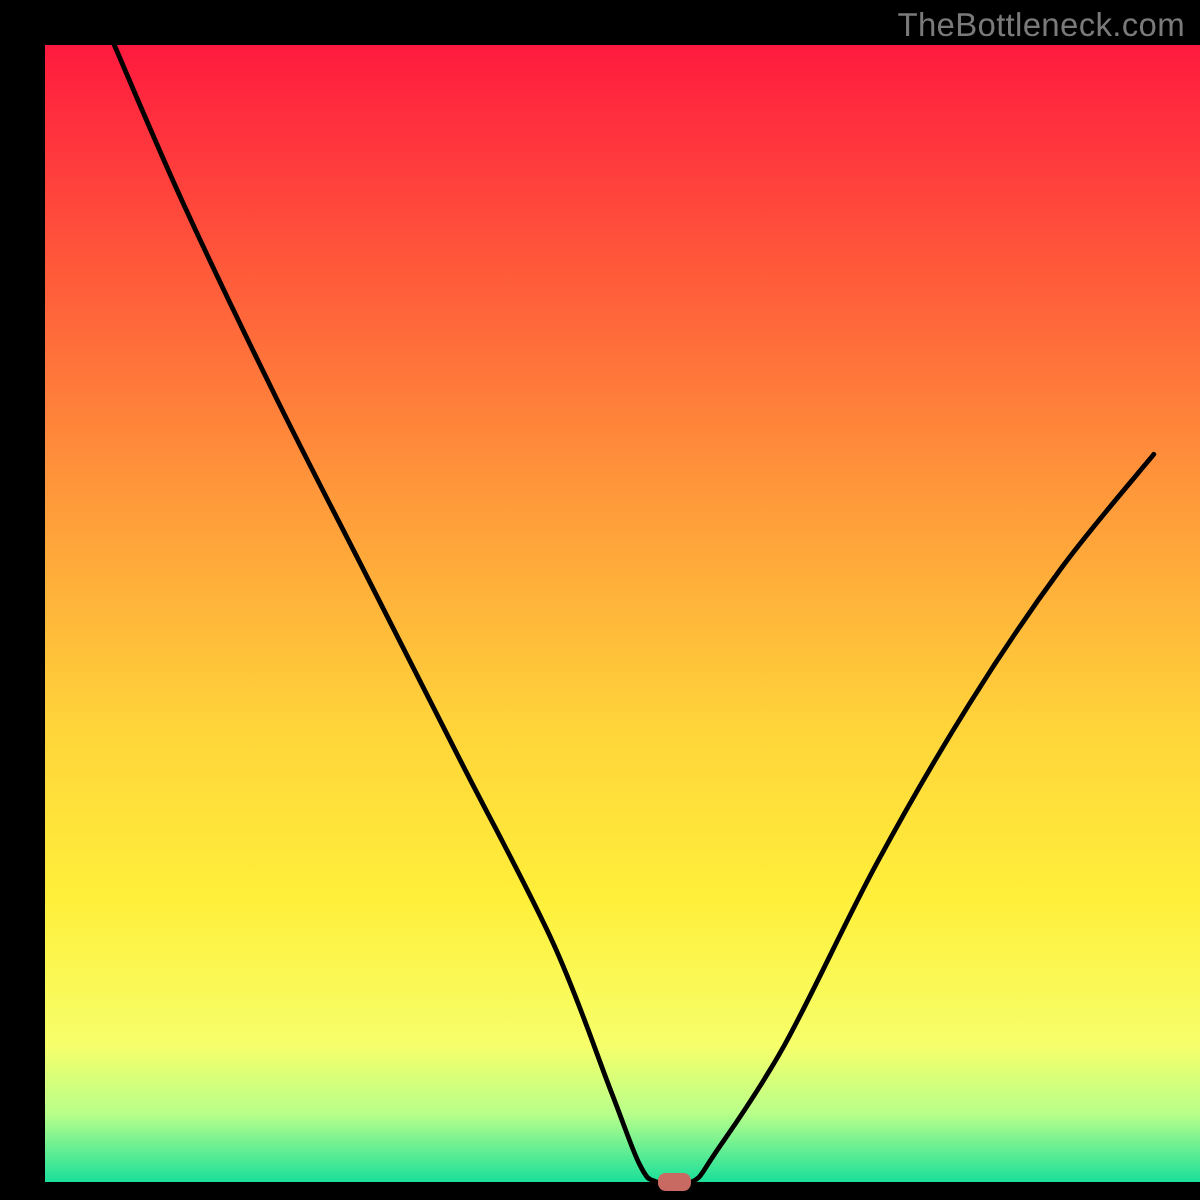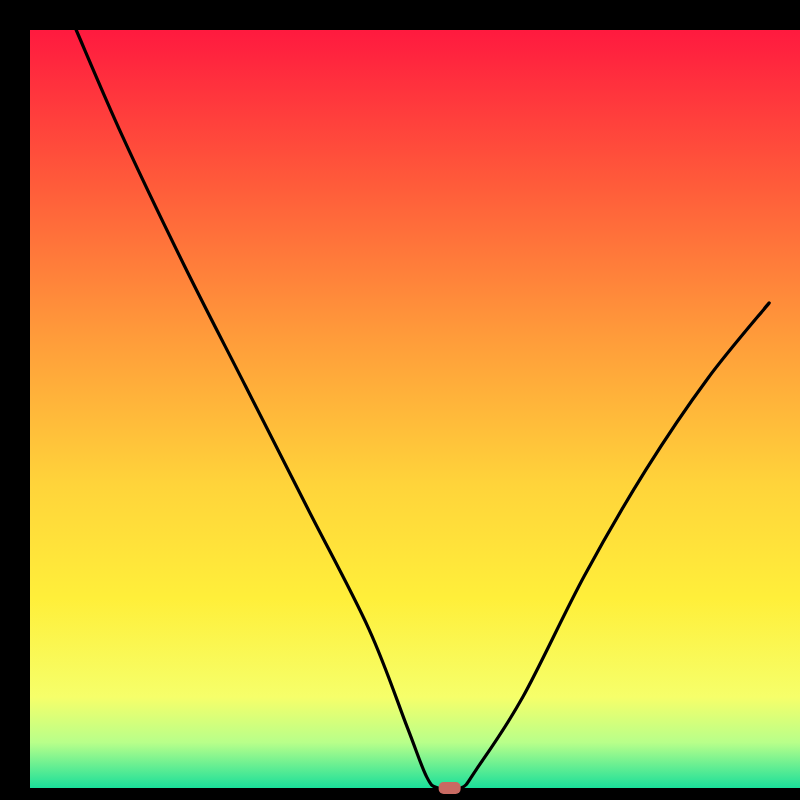--- a/index.html
+++ b/index.html
@@ -32,20 +32,21 @@
     left: 0;
     top: 0;
     width: 800px;
     height: 800px;
   }
 </style>
 </head>
 <body>
 <div class="frame">
 
+<div class="watermark">TheBottleneck.com</div>
 
 <svg class="plot" viewBox="0 0 800 800">
   <defs>
     <linearGradient id="bg-grad" x1="0" y1="0" x2="0" y2="1">
           <stop offset="0%" stop-color="#ff1a3f"></stop>
           <stop offset="20%" stop-color="#ff5a3a"></stop>
           <stop offset="40%" stop-color="#ff9a3a"></stop>
           <stop offset="60%" stop-color="#ffd43a"></stop>
           <stop offset="75%" stop-color="#ffef3a"></stop>
           <stop offset="88%" stop-color="#f6ff6a"></stop>

